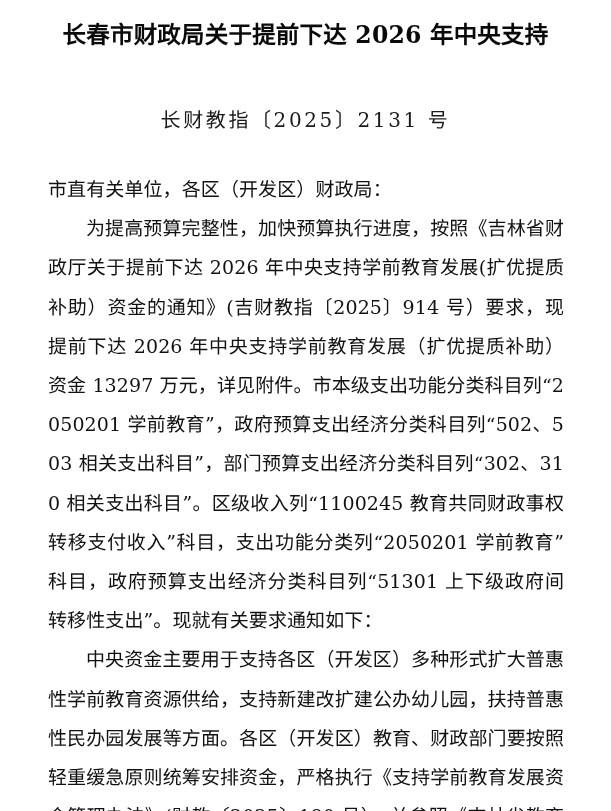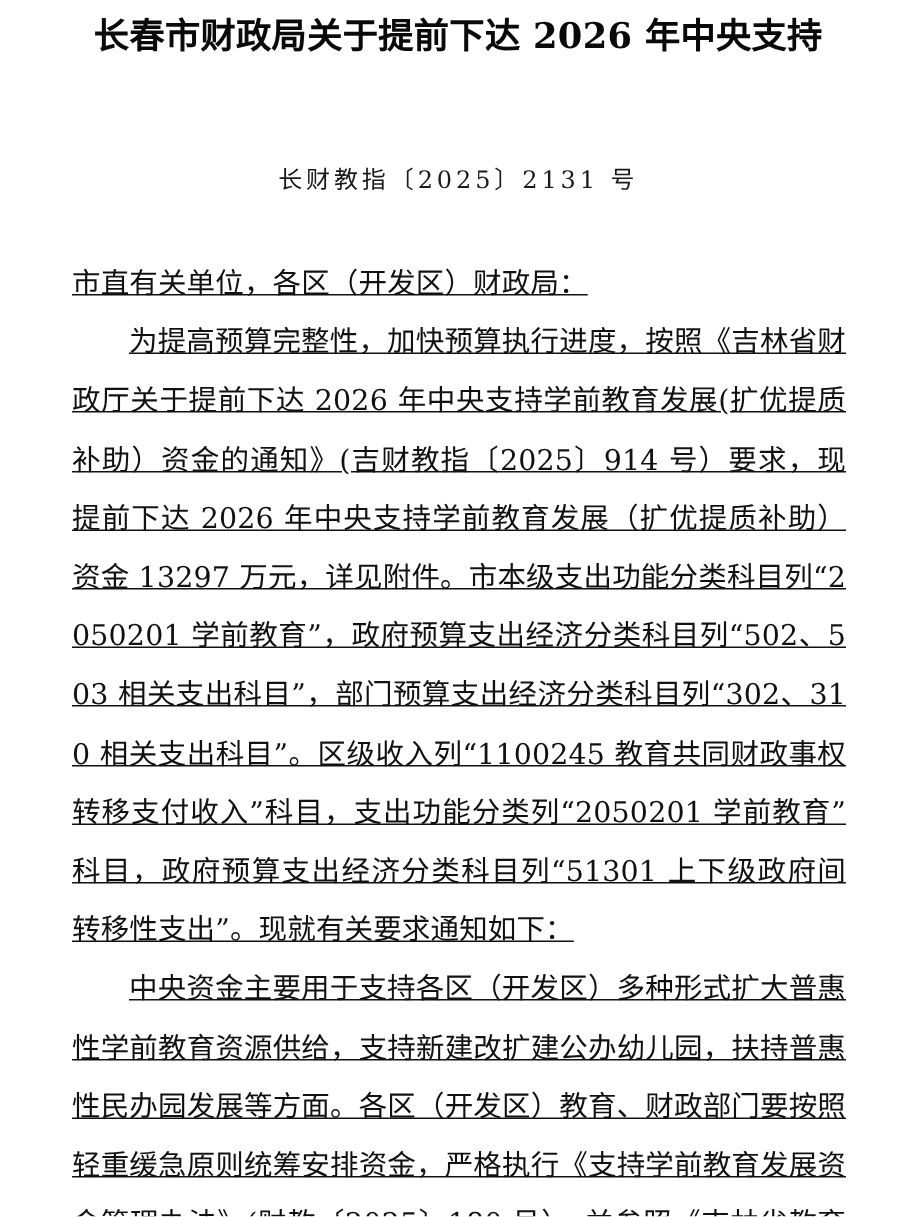--- a/index.html
+++ b/index.html
@@ -19,42 +19,42 @@
     color: #000000;
     -webkit-font-smoothing: antialiased;
   }
 
   
   .doc-title {
     margin: 0;
     padding: 0;
     position: absolute;
     left: 30px;
-    top: 6px;
+    top: 17px;
     width: 551px;
     text-align: center;
     font-size: 23.5px;
     font-weight: 700;
     line-height: 37px;
     letter-spacing: 0.2px;
     color: #0a0a0a;
   }
   .doc-title .tline {
     display: block;
     white-space: nowrap;
   }
 
   
   .doc-number {
     position: absolute;
     left: 30px;
     top: 105px;
     width: 551px;
     text-align: center;
-    font-size: 16px;
+    font-size: 20px;
     font-weight: 400;
     line-height: 30px;
     letter-spacing: 2.6px;
     color: #1a1a1a;
   }
 
   
   .body-text {
     position: absolute;
     left: 48px;
@@ -67,21 +67,20 @@
   }
 
   .para {
     margin: 0;
     padding: 0;
     text-align: justify;
     text-align-last: left;
     text-justify: inter-character;
     word-break: break-all;
     overflow-wrap: break-word;
-    text-decoration: underline;
   }
 
   
   .para.salutation {
     text-indent: 0;
   }
 
   
   .para.indent {
     text-indent: 2em;

